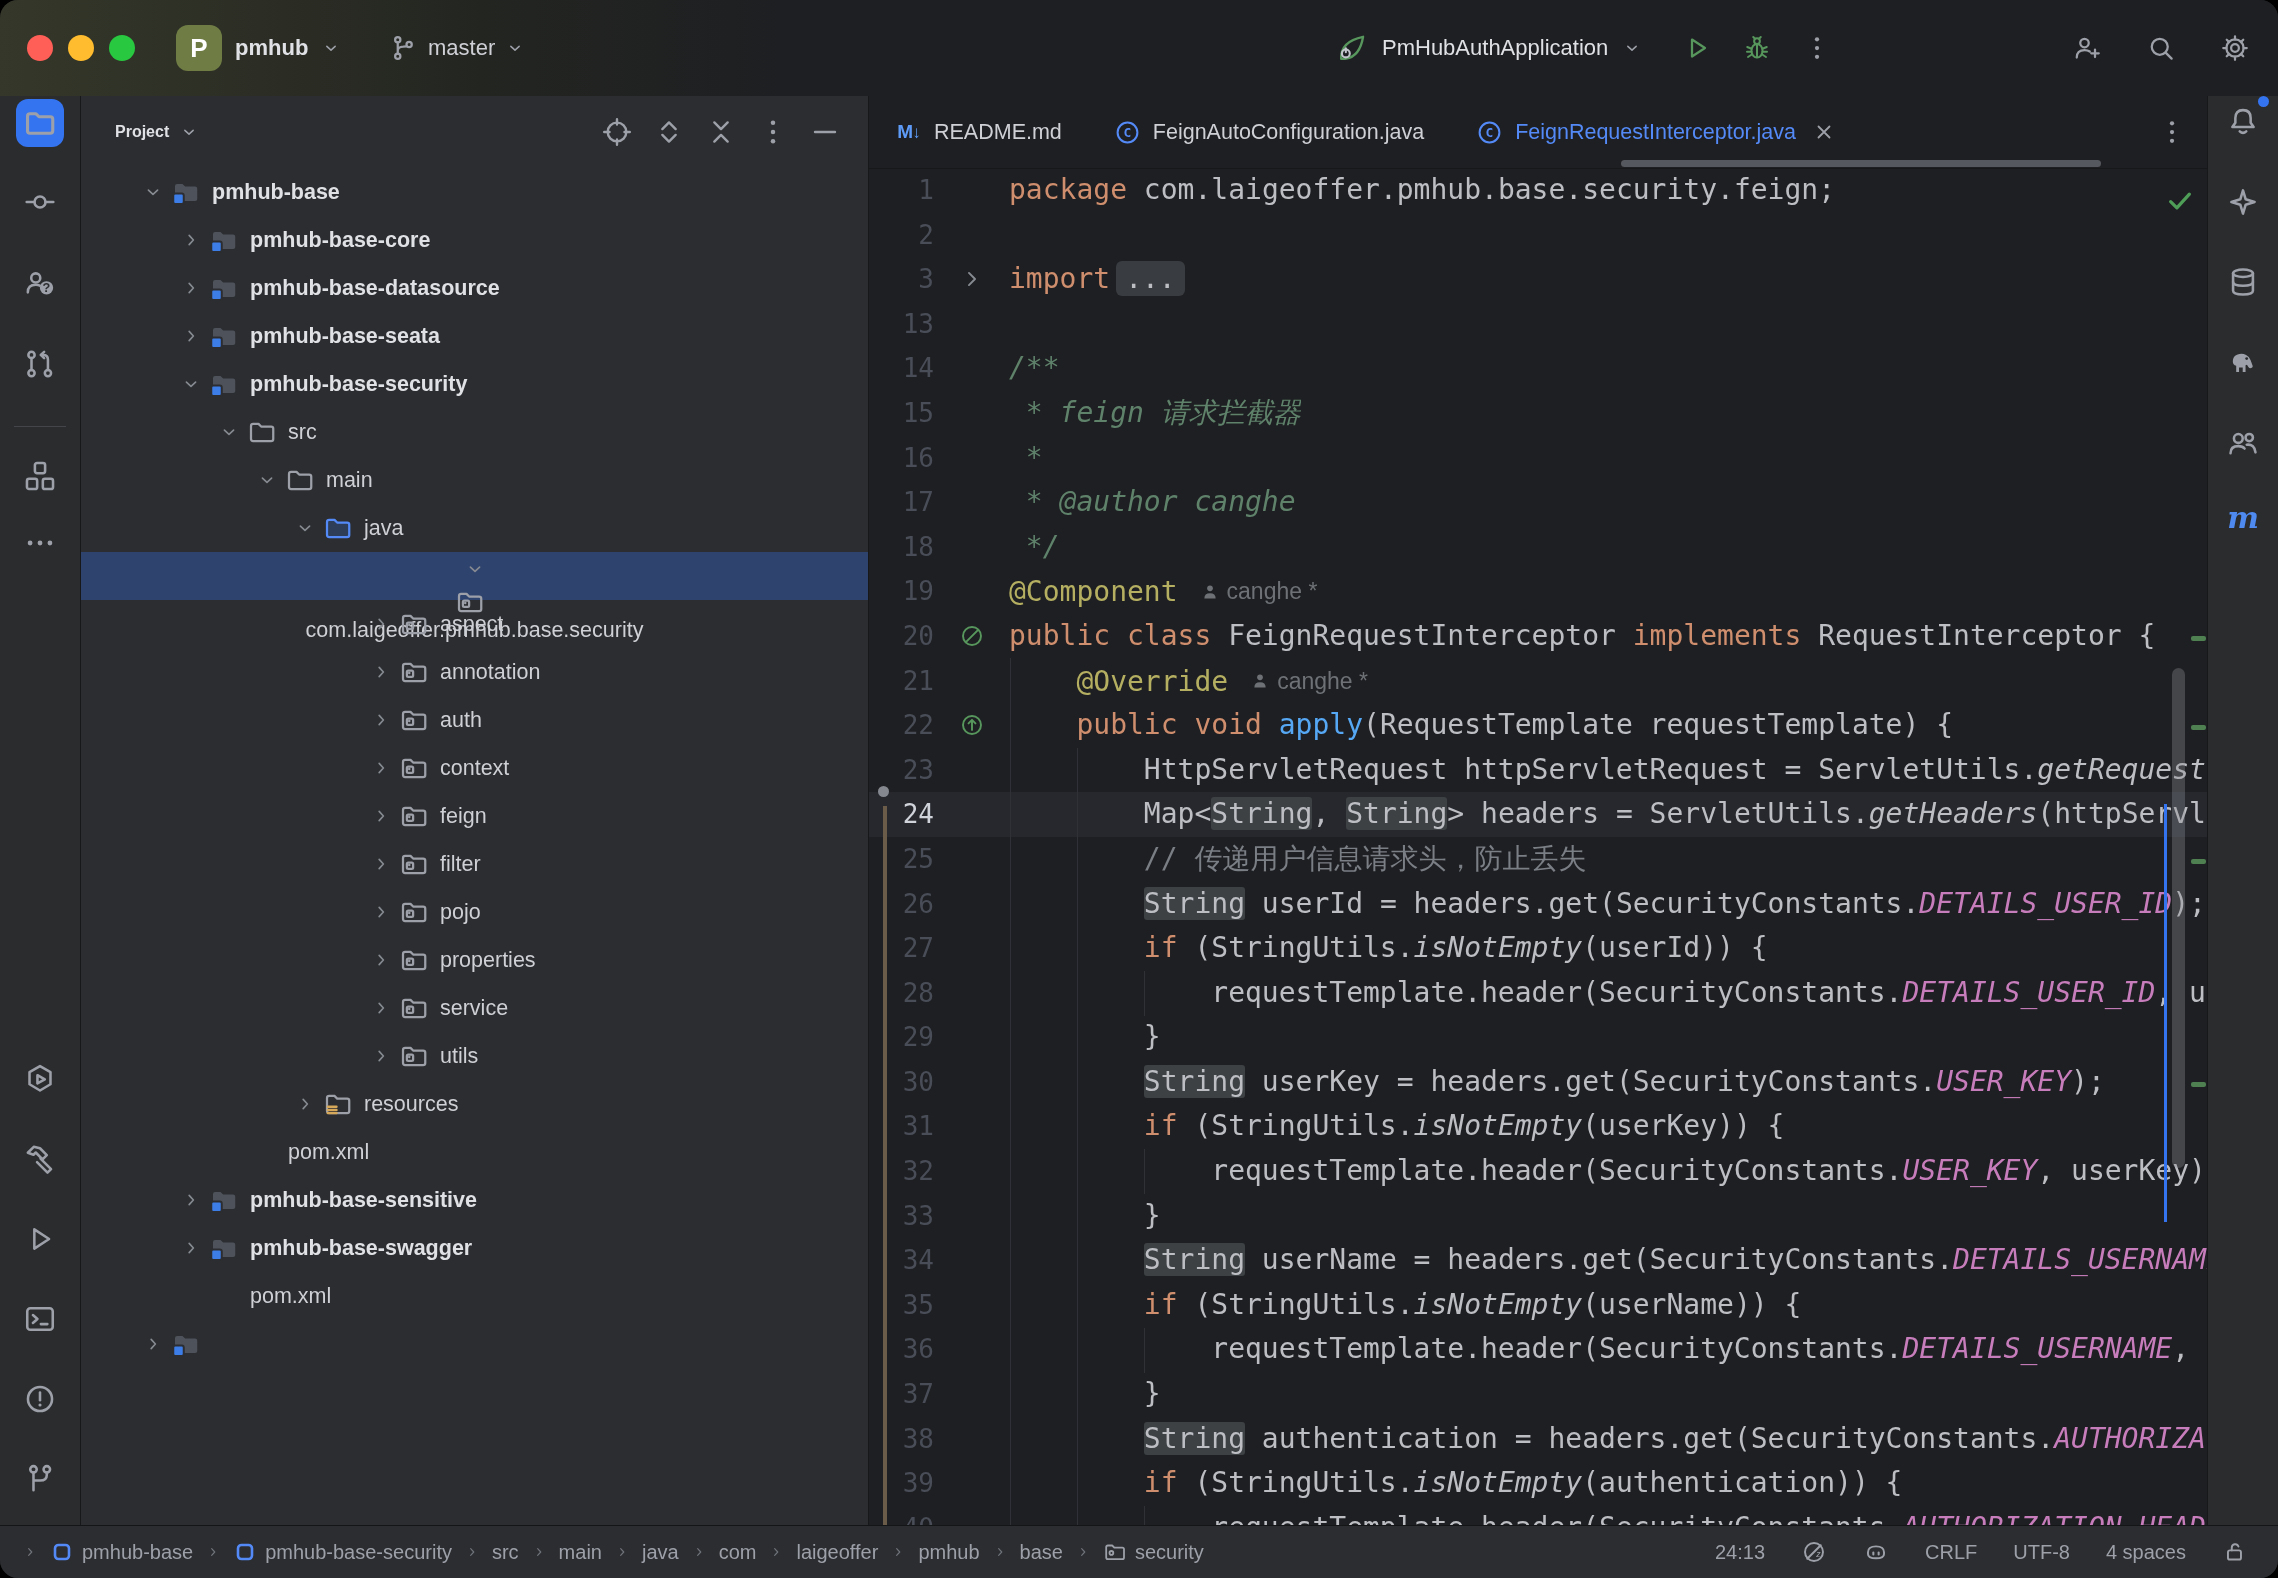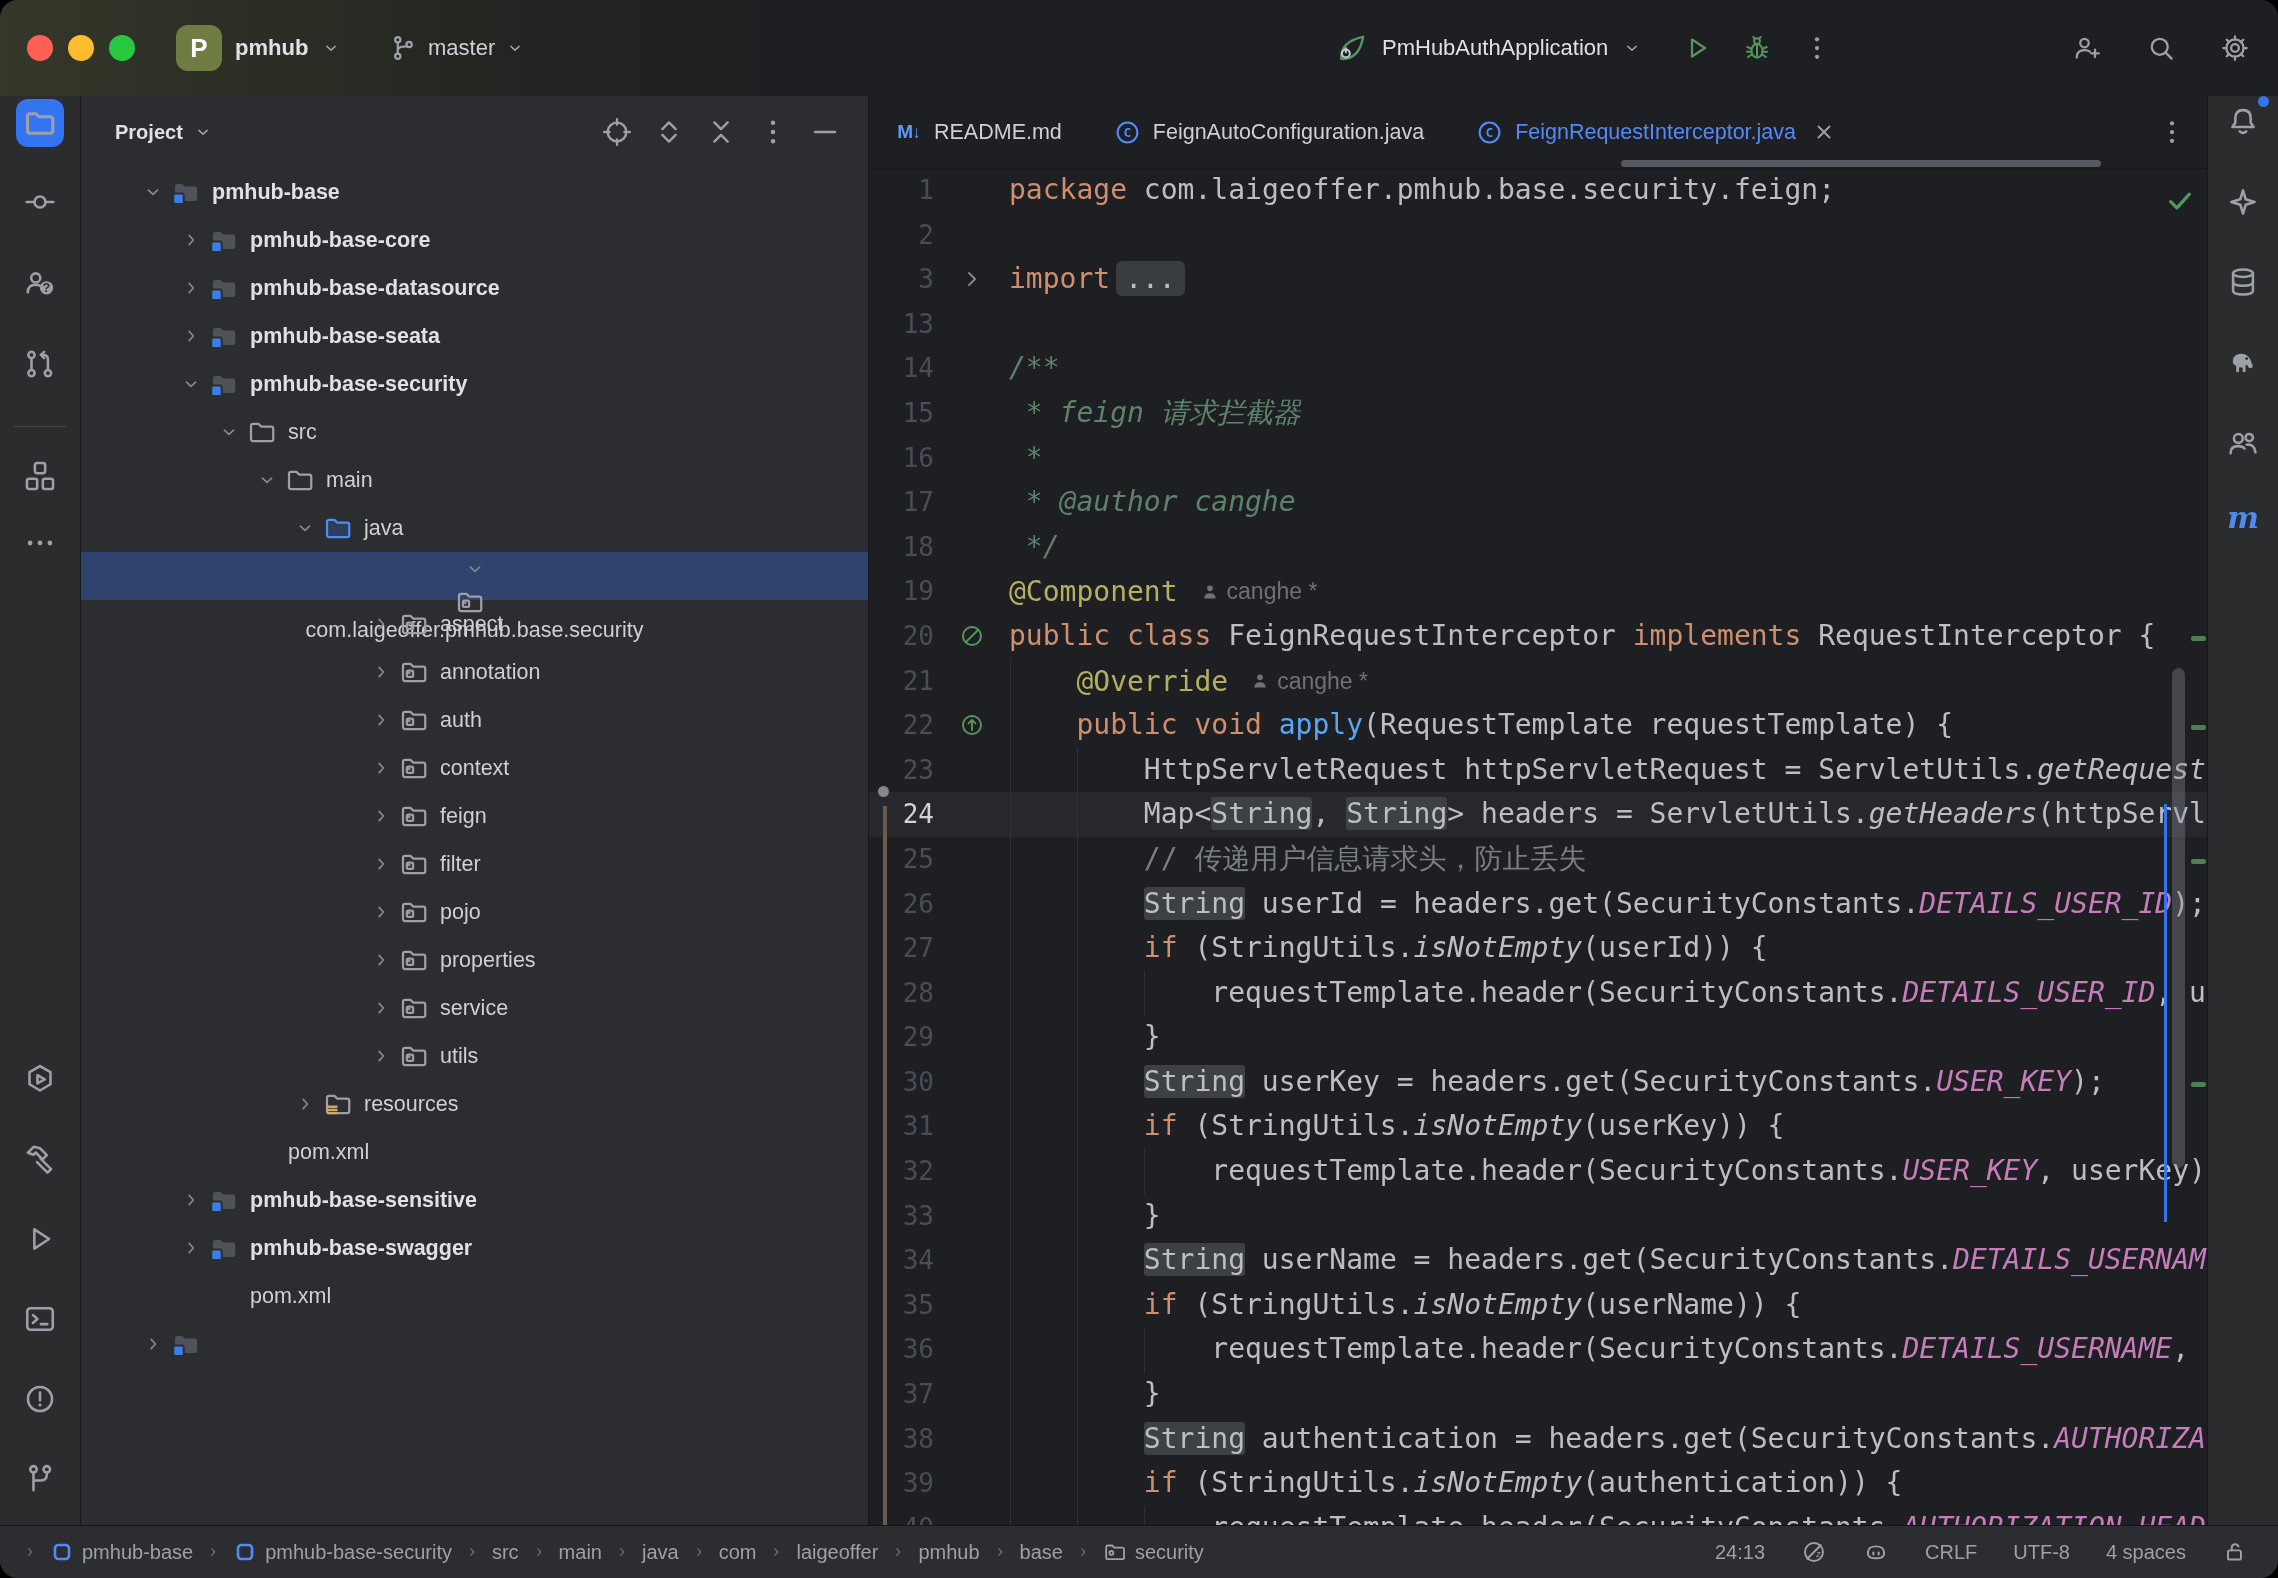--- a/index.html
+++ b/index.html
@@ -35,21 +35,21 @@
     border-right:1px solid #17181A;}
   .stripe-btn{position:absolute;left:50%;transform:translateX(-50%);width:48px;height:48px;border-radius:12px;
     display:flex;align-items:center;justify-content:center;color:#9DA0A8;}
   .stripe-btn.active{background:#3574F0;color:#fff;}
   .stripe-div{position:absolute;left:14px;right:14px;height:1px;background:#43454A;}
   #right-stripe{position:absolute;right:0;top:96px;bottom:52px;width:70px;background:#2A2C2E;
     border-left:1px solid #17181A;}
   #project-panel{position:absolute;left:81px;top:96px;width:787px;bottom:52px;background:#2B2D30;
     border-right:1px solid #17181A;overflow:hidden;}
   .panel-header{height:72px;display:flex;align-items:center;padding-left:34px;position:relative;}
-  .panel-title{font-size:20px;font-weight:600;color:#DFE1E5;margin-right:10px;}
+  .panel-title{font-size:16px;font-weight:600;color:#DFE1E5;margin-right:10px;}
   .panel-actions{position:absolute;left:520px;top:0;height:72px;display:flex;align-items:center;gap:20px;}
   .pa-ic{width:32px;height:32px;color:#9DA0A8;}
 
   
   #tree{position:absolute;top:72px;left:0;right:0;bottom:0;overflow:hidden;}
   .trow{height:48px;display:flex;align-items:center;font-size:21.5px;color:#CED0D6;white-space:nowrap;}
   .trow.sel{background:#2E436E;flex-direction:column;}
   .trow .sp{flex:none;}
   .trow .arr{flex:none;width:34px;height:34px;color:#868A91;display:flex;align-items:center;justify-content:center;}
   .trow .arr svg{width:22px;height:22px;}

